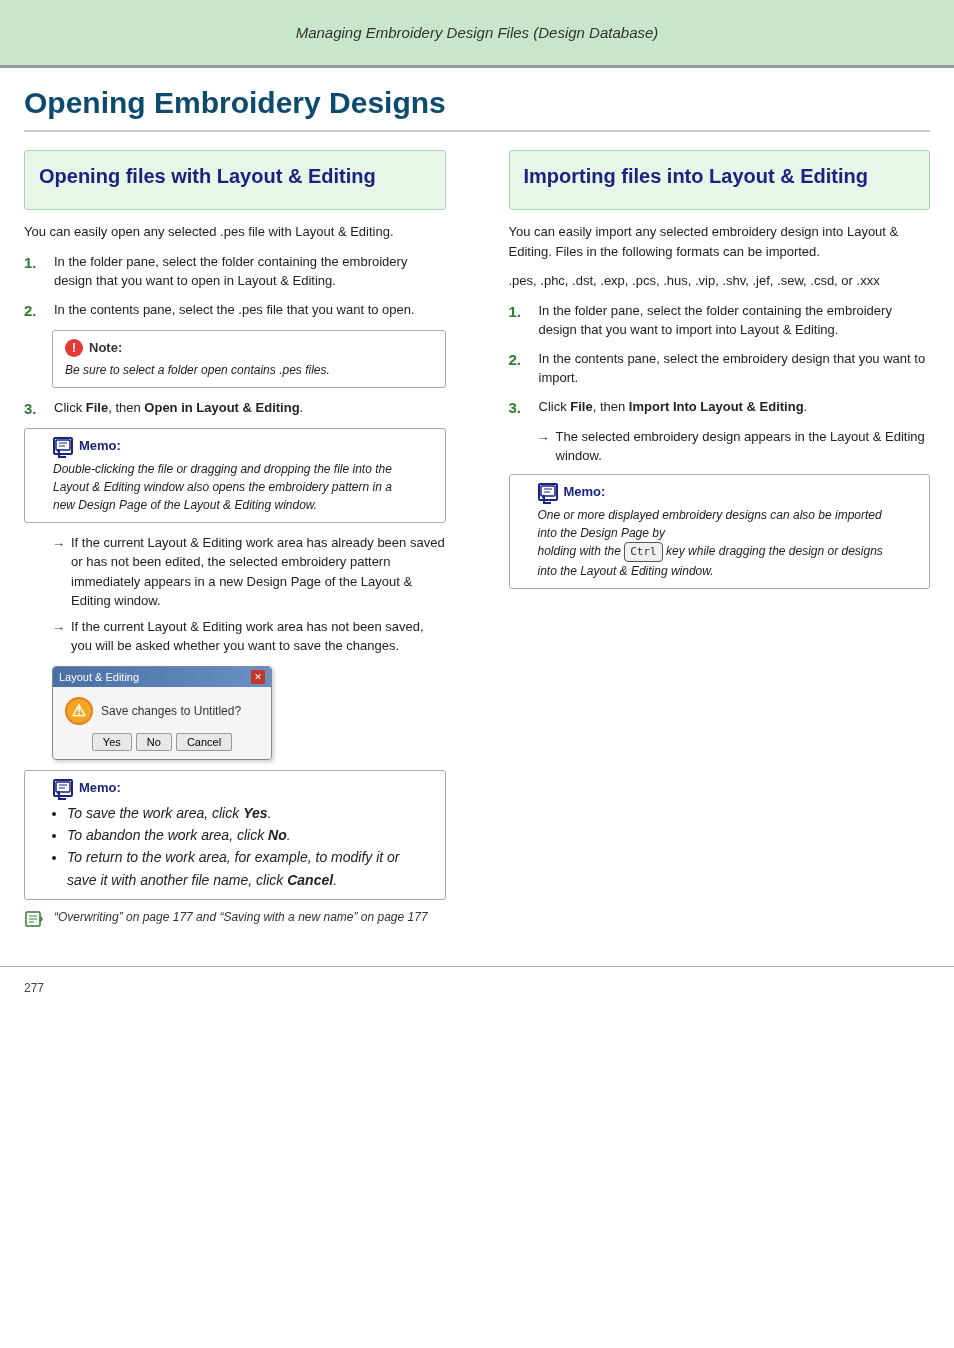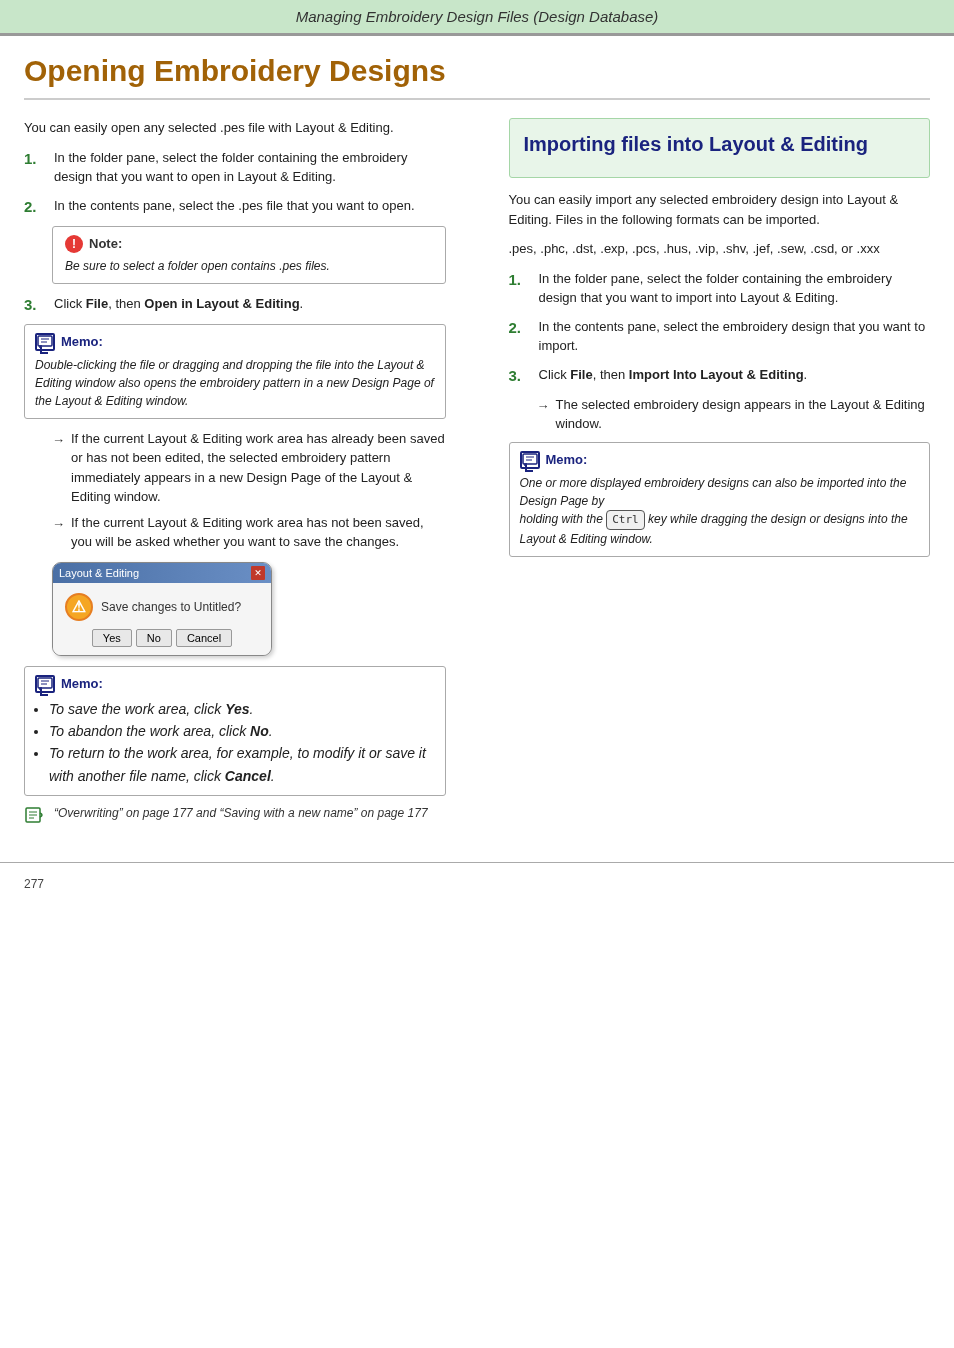--- a/index.html
+++ b/index.html
@@ -8,35 +8,35 @@
       font-size: 13px;
       background: #fff;
       color: #222;
       width: 954px;
       min-height: 1348px;
     }
 
     .page-header {
       background: #c8e6c9;
       text-align: center;
-      padding: 8px 0;
+      padding: 24px 0;
       font-style: italic;
       font-size: 15px;
       color: #333;
       border-bottom: 3px solid #999;
     }
 
     .page-content {
       padding: 18px 24px 18px 24px;
     }
 
     .page-title {
       font-size: 30px;
       font-weight: bold;
-      color: #a16207;
+      color: #0c4a6e;
       margin-bottom: 18px;
       padding-bottom: 10px;
       border-bottom: 2px solid #ccc;
     }
 
     .two-col {
       display: flex;
       gap: 18px;
     }
 
@@ -131,21 +131,21 @@
     .note-text {
       font-style: italic;
       font-size: 12px;
       line-height: 1.5;
     }
 
     .memo-box {
       border: 1px solid #aaa;
       border-radius: 3px;
       background: #fff;
-      padding: 8px 10px;
+      padding: 8px 28px;
       margin: 8px 0 10px 0;
     }
 
     .memo-header {
       display: flex;
       align-items: center;
       gap: 6px;
       font-weight: bold;
       color: #1a237e;
       margin-bottom: 5px;
@@ -196,21 +196,21 @@
       font-size: 13px;
       color: #333;
       flex-shrink: 0;
     }
 
     .dialog-img {
       border: 1px solid #888;
       background: #f0f0f0;
       margin: 10px auto 10px 28px;
       width: 220px;
-      border-radius: 9px;
+      border-radius: 4px;
       overflow: hidden;
       box-shadow: 2px 2px 4px rgba(0,0,0,0.2);
     }
 
     .dialog-titlebar {
       background: linear-gradient(to right, #4a6fa5, #6a8fc5);
       color: #fff;
       font-size: 11px;
       padding: 3px 6px;
       display: flex;
@@ -336,20 +336,23 @@
   <span>Managing Embroidery Design Files (Design Database)</span>
 </div>
 
 <div class="page-content">
 
   <div class="page-title">Opening Embroidery Designs</div>
 
   <div class="two-col">
 
     <div class="col-left">
+      <div class="section-box">
+        <div class="section-title">Opening files with Layout &amp; Editing</div>
+      </div>
 
       <p class="intro-text">You can easily open any selected .pes file with Layout &amp; Editing.</p>
 
       <div class="step">
         <span class="step-num">1.</span>
         <span class="step-text">In the folder pane, select the folder containing the embroidery design that you want to open in Layout &amp; Editing.</span>
       </div>
 
       <div class="step">
         <span class="step-num">2.</span>

